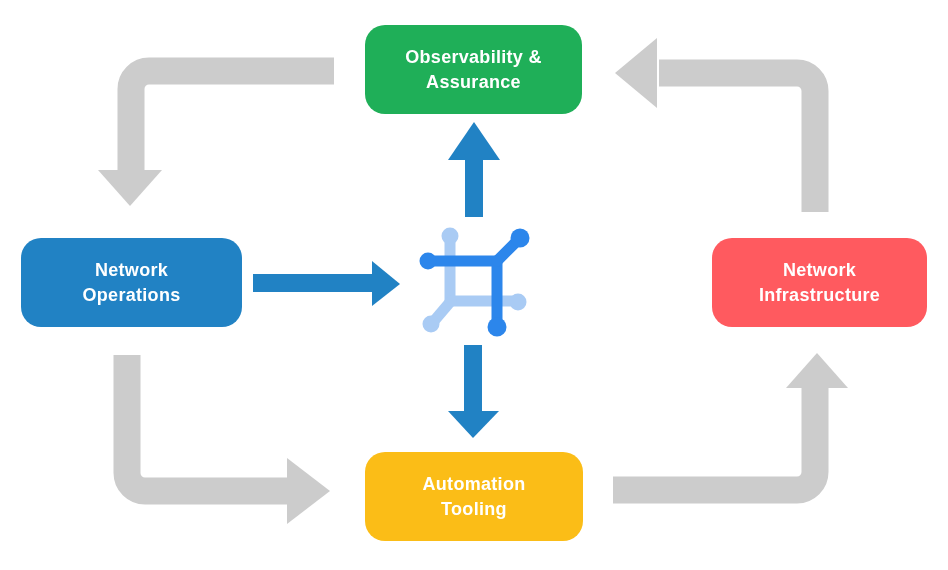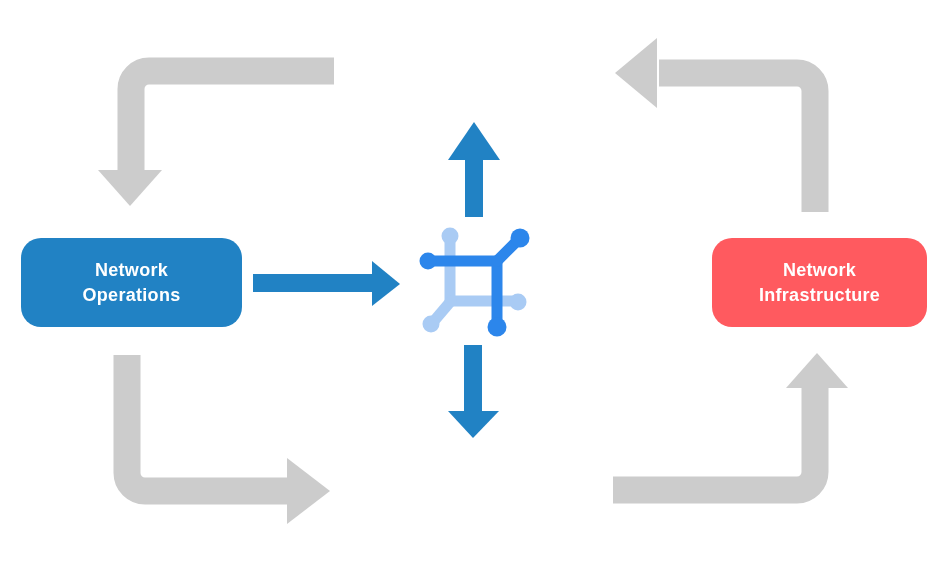--- a/index.html
+++ b/index.html
@@ -98,25 +98,33 @@
       <circle class="icon-light-dot" cx="431" cy="324" r="8.5"></circle>
 
       <path class="icon-dark-line" d="M 432,261 H 497 V 323"></path>
       <path class="icon-dark-line" d="M 497,261 L 516,242"></path>
       <circle class="icon-dark-dot" cx="428" cy="261" r="8.5"></circle>
       <circle class="icon-dark-dot" cx="497" cy="327" r="9.5"></circle>
       <circle class="icon-dark-dot" cx="520" cy="238" r="9.5"></circle>
     </g>
   </svg>
 
+  <div class="node node-top">
+    <span class="node-label">Observability &amp;
+Assurance</span>
+  </div>
 
   <div class="node node-left">
     <span class="node-label">Network
 Operations</span>
   </div>
 
   <div class="node node-right">
     <span class="node-label">Network
 Infrastructure</span>
   </div>
 
+  <div class="node node-bottom">
+    <span class="node-label">Automation
+Tooling</span>
+  </div>
 
 </div>
 
 </body></html>

